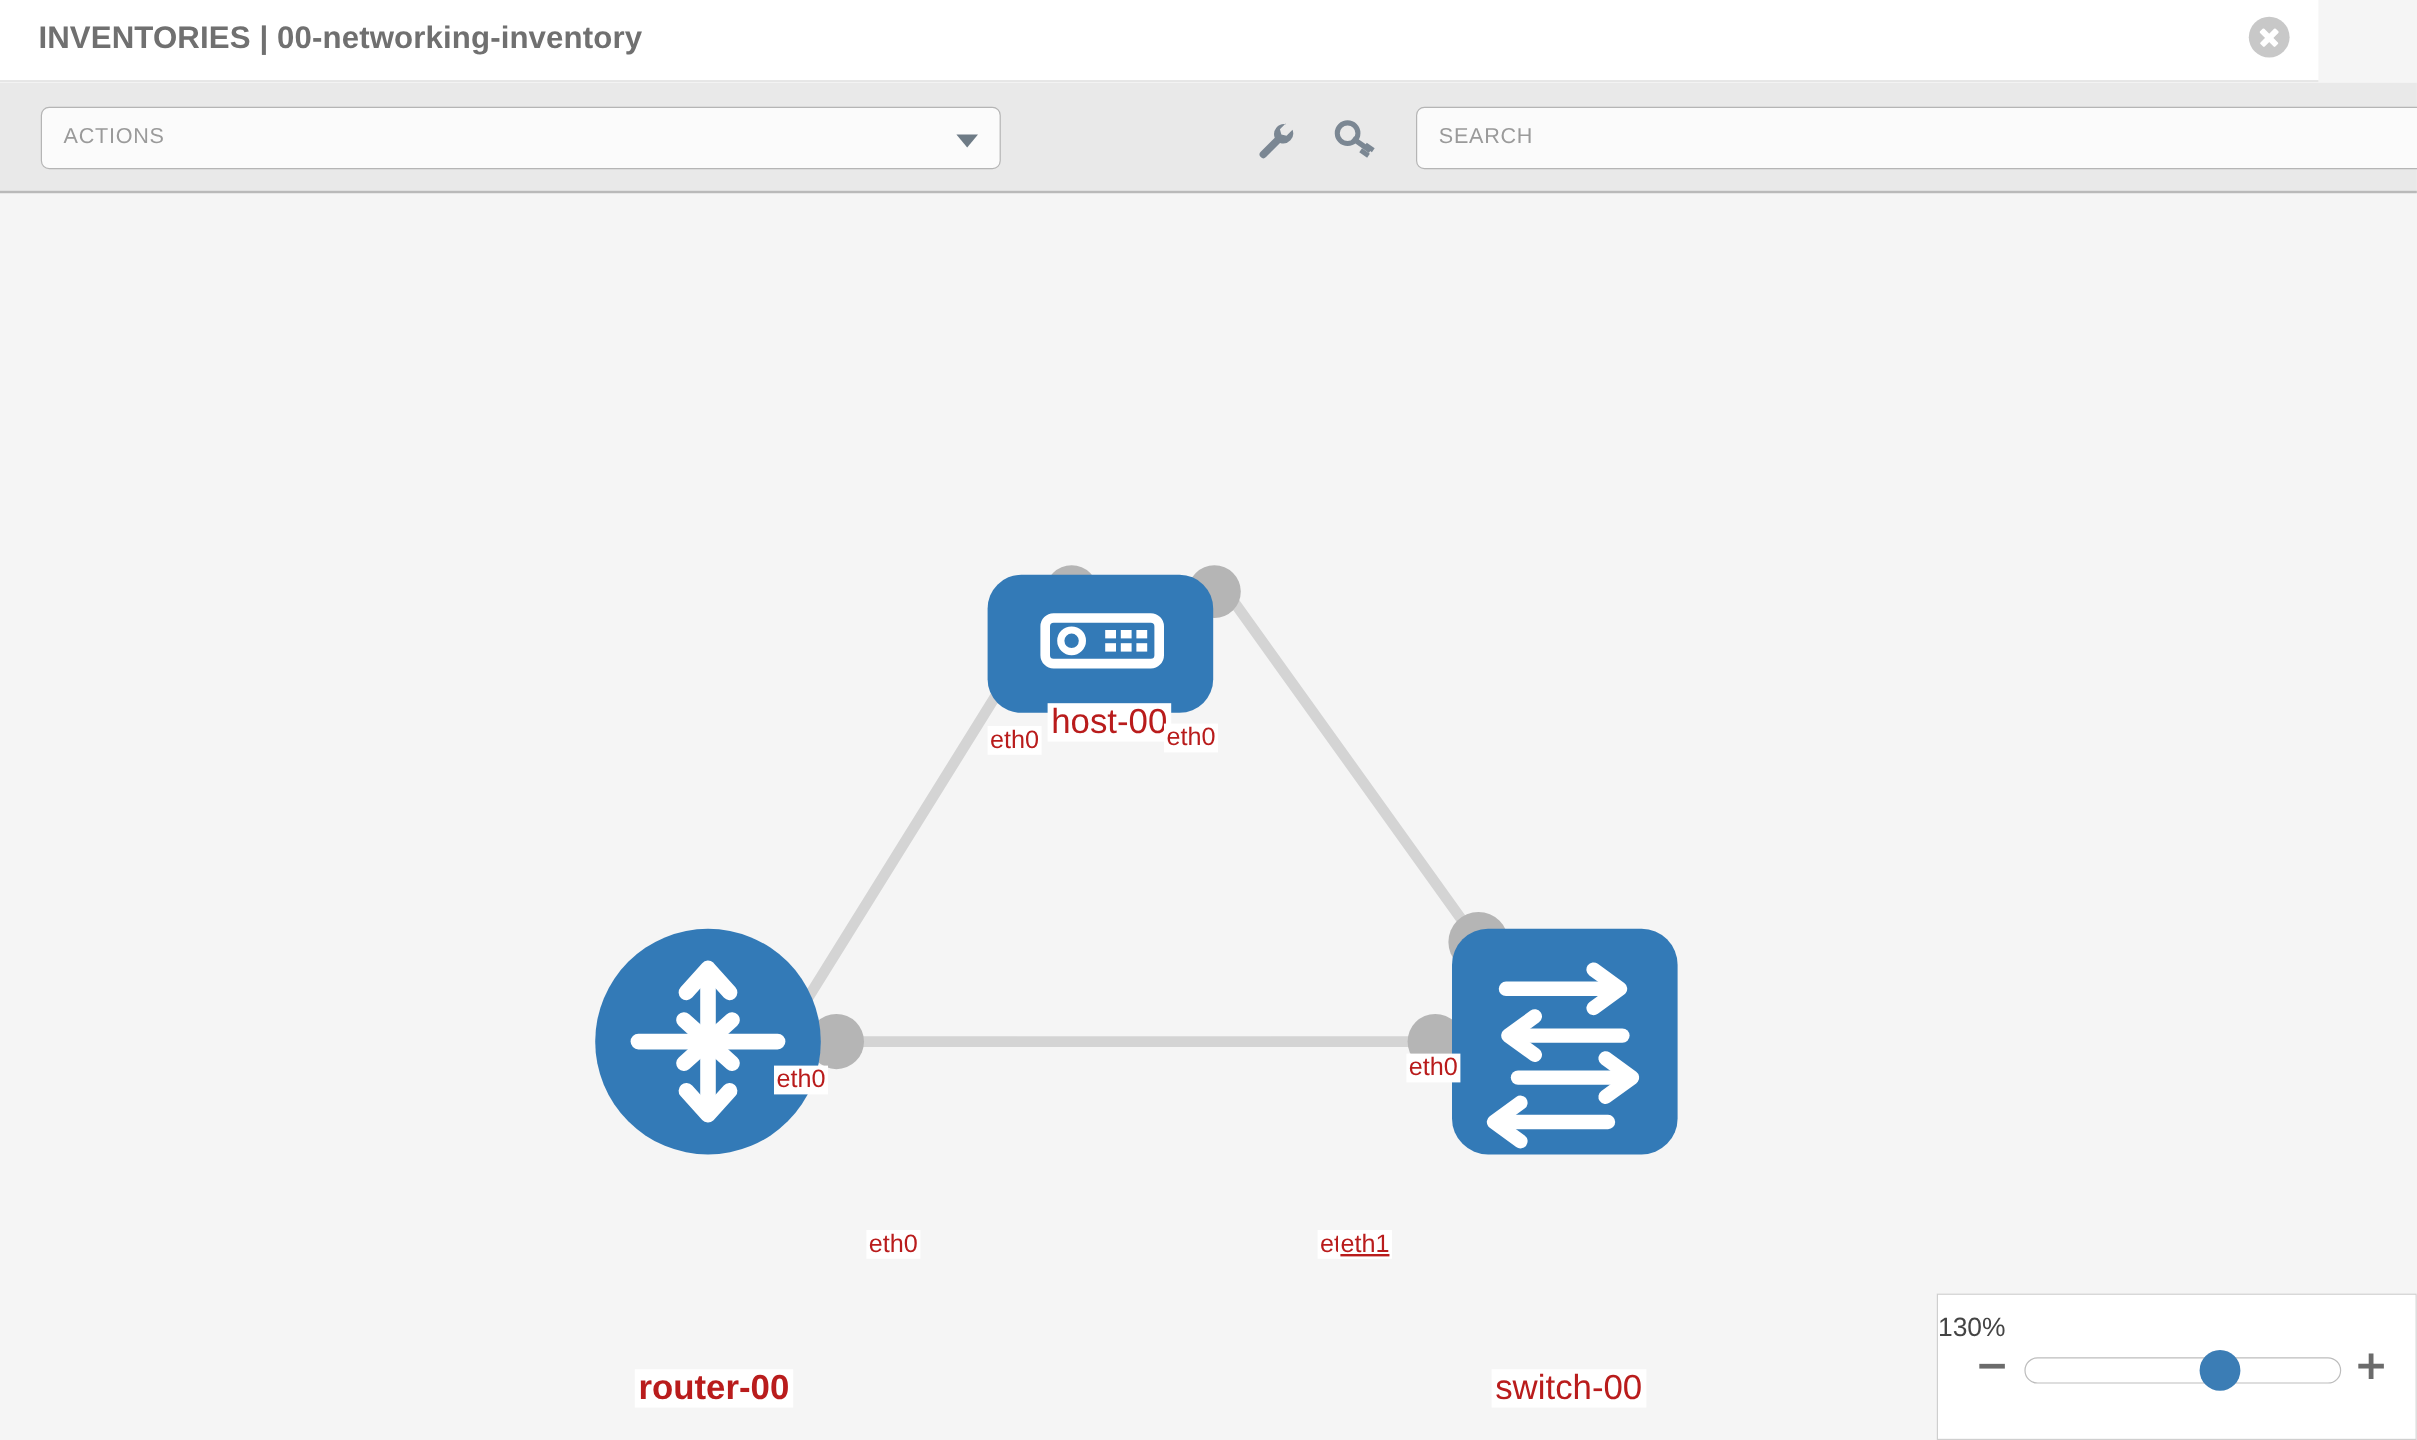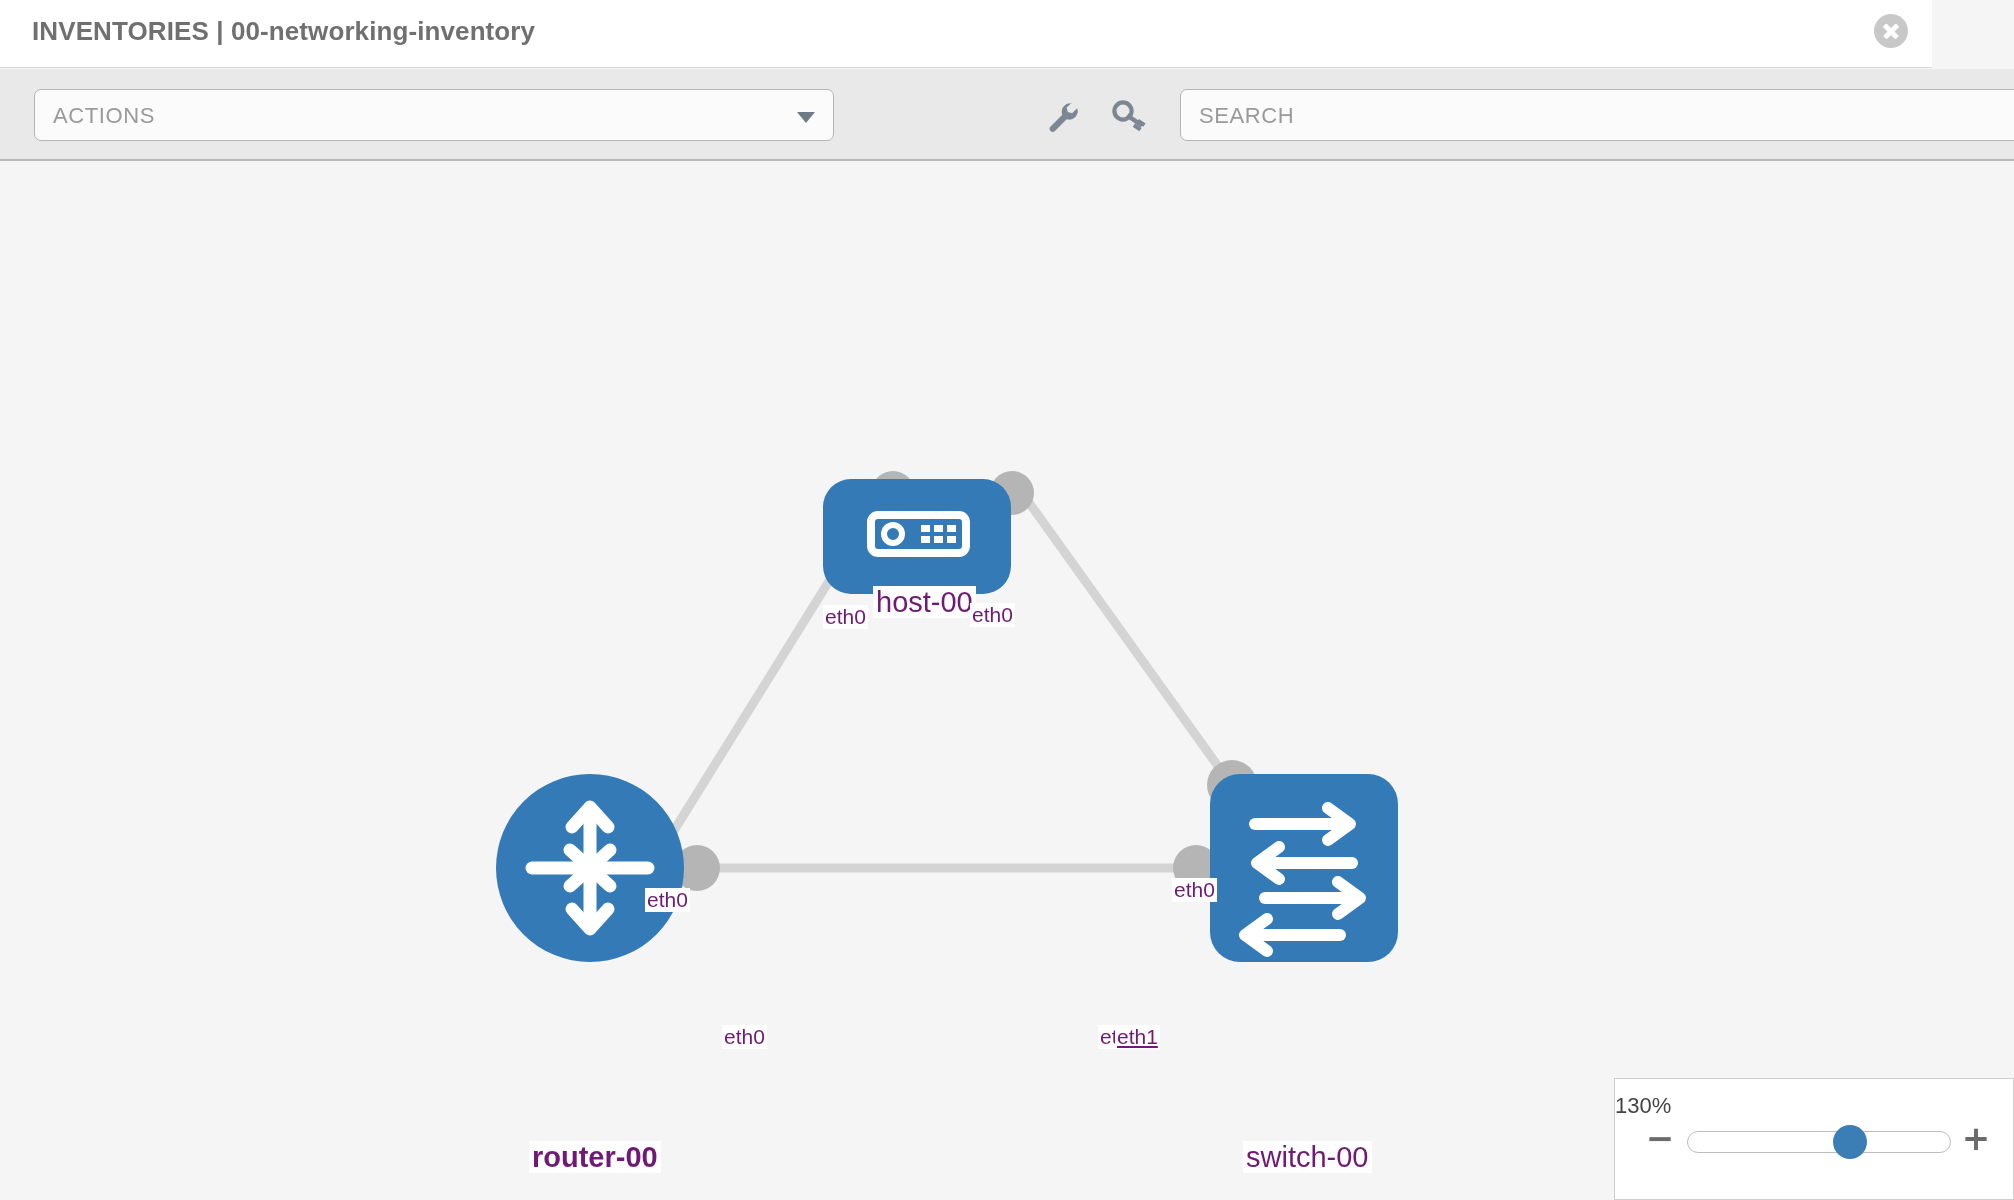--- a/index.html
+++ b/index.html
@@ -44,21 +44,21 @@
   }
   .field {
     position: absolute;
     background: #fbfbfb;
     border: 1px solid #b5b5b5;
     border-radius: 7px;
     height: 52px;
   }
   .field .ph {
     position: absolute; left: 18px; top: 13px;
-    font-size: 22px; color: #9a9a9a; letter-spacing: .6px;
+    font-size: 18px; color: #9a9a9a; letter-spacing: .6px;
   }
   .caret {
     position: absolute; right: 18px; top: 22px;
     width: 0; height: 0;
     border-left: 9px solid transparent;
     border-right: 9px solid transparent;
     border-top: 11px solid #6e7b86;
   }
   #actions-select { left: 34px; top: 20px; width: 800px; }
   #search-field  { left: 1180px; top: 20px; width: 930px; }
@@ -75,21 +75,21 @@
     position: absolute; left: 0; top: 163px;
     width: 2014px; height: 1037px;
     background: #f5f5f5;
     overflow: hidden;
   }
   #topology-svg { position: absolute; left: 0; top: 0; }
 
   .node-label, .link-label {
     position: absolute;
     background: #ffffff;
-    color: #701a75;
+    color: #b91c1c;
     white-space: nowrap;
     line-height: 1.05;
   }
   .node-label { font-size: 29px; padding: 1px 3px; text-align: center; }
   .link-label { font-size: 21px; padding: 1px 2px; }
 
   
   #zoom-control {
     position: absolute; right: 0; bottom: 0;
     width: 400px; height: 122px;

